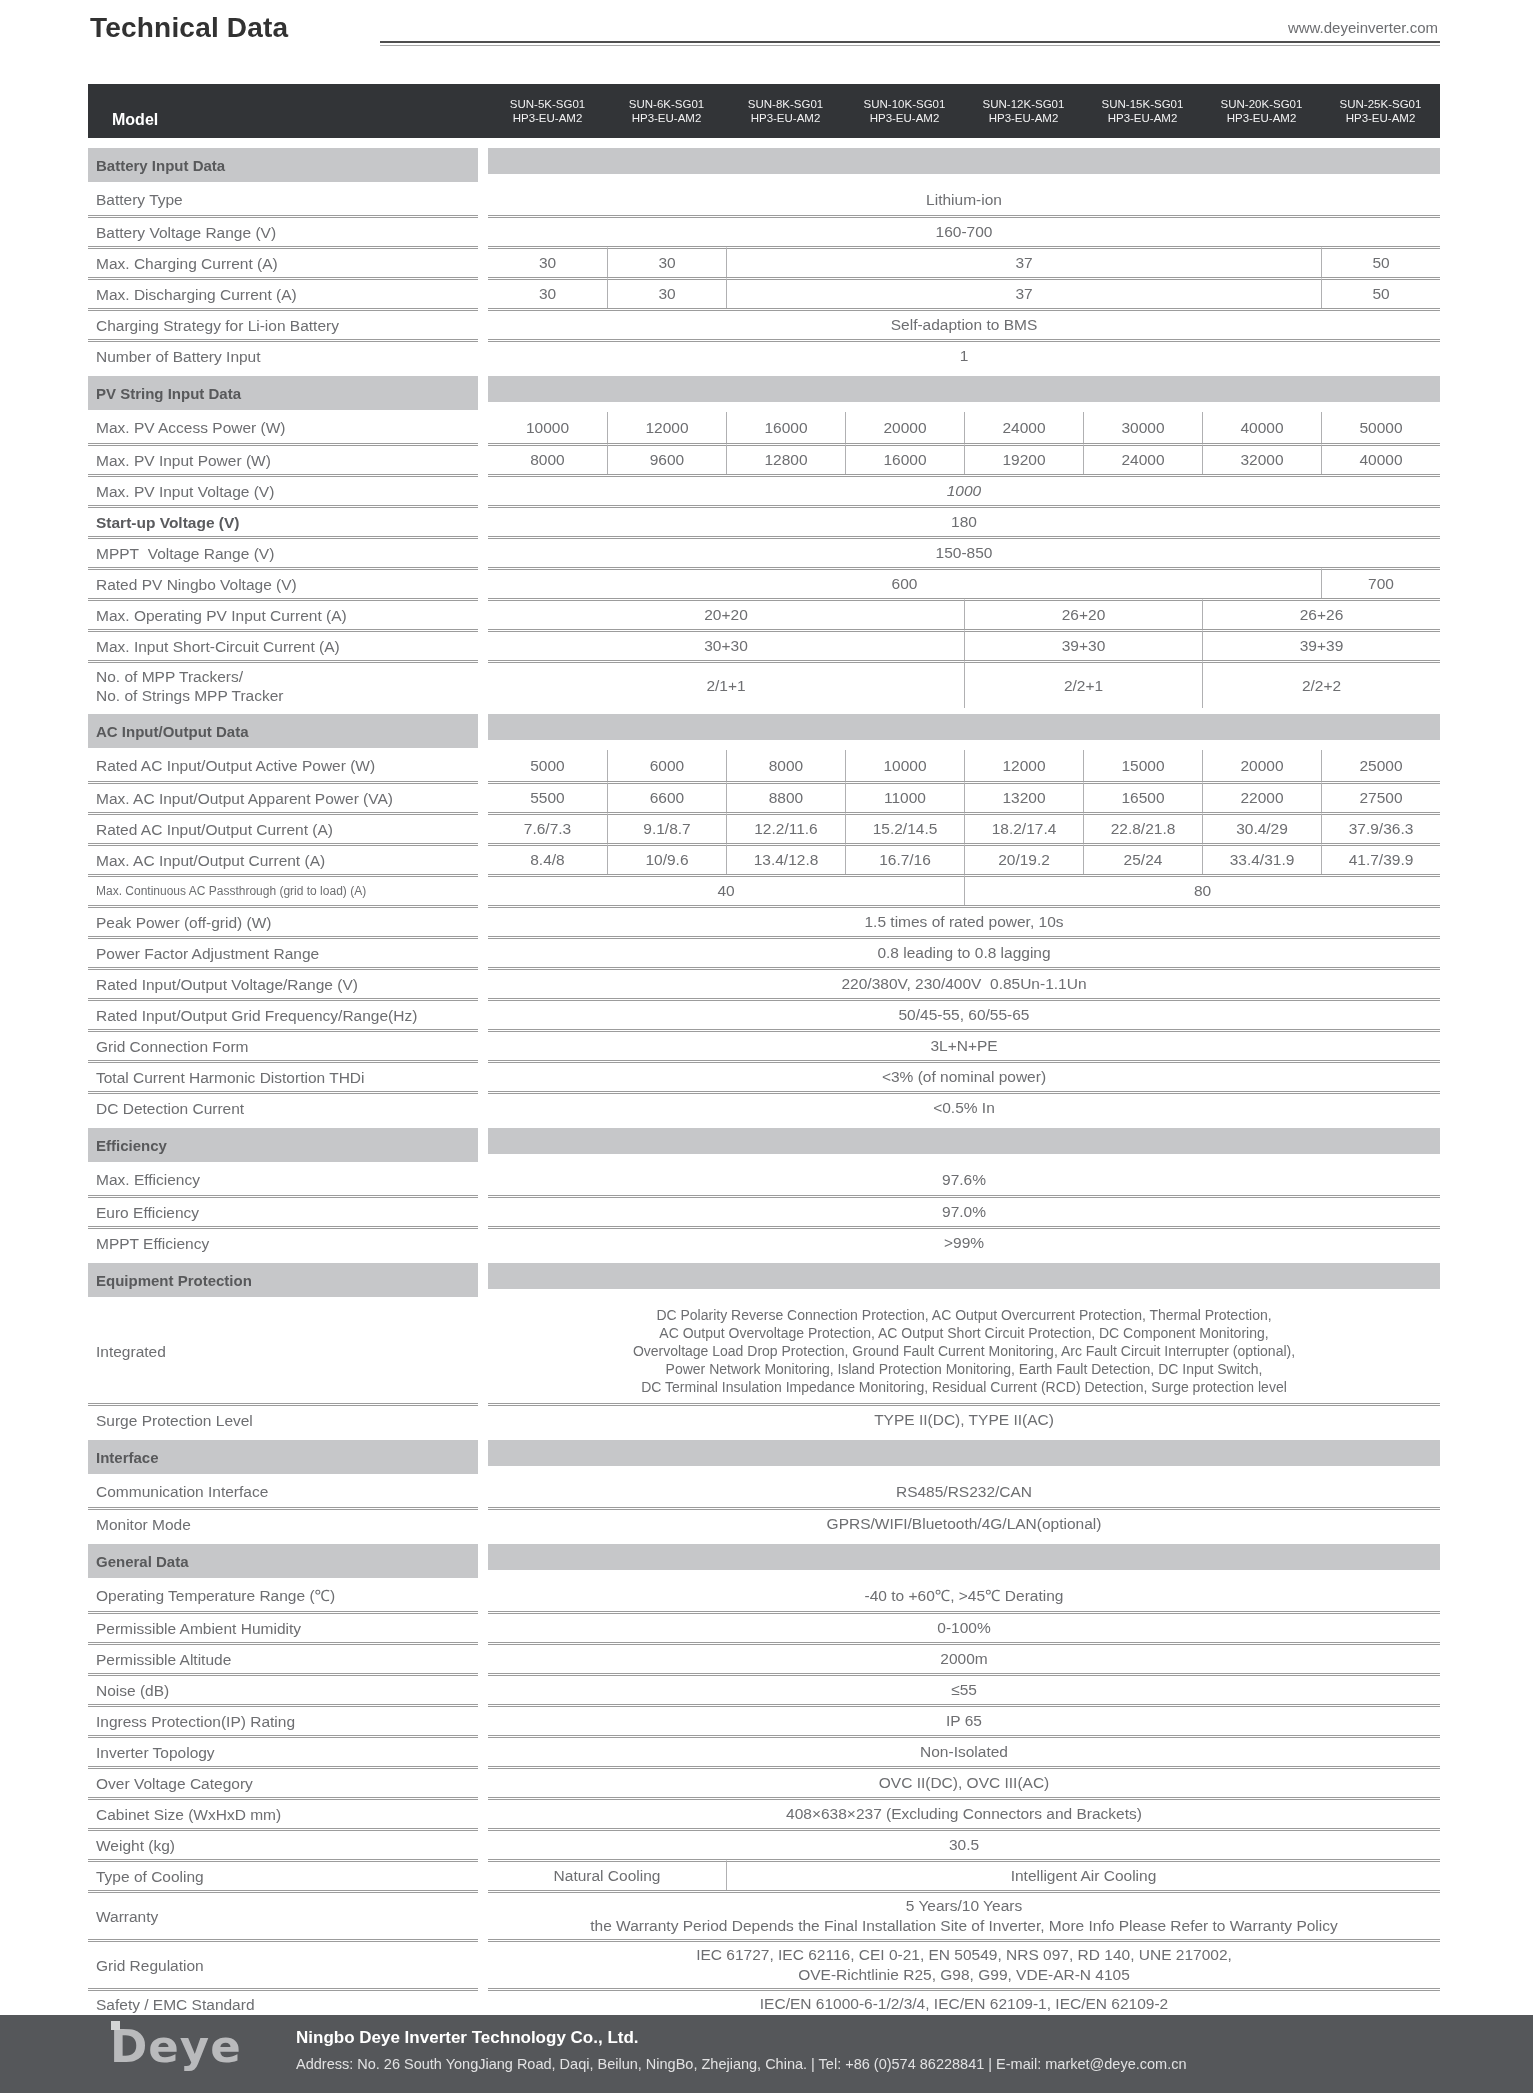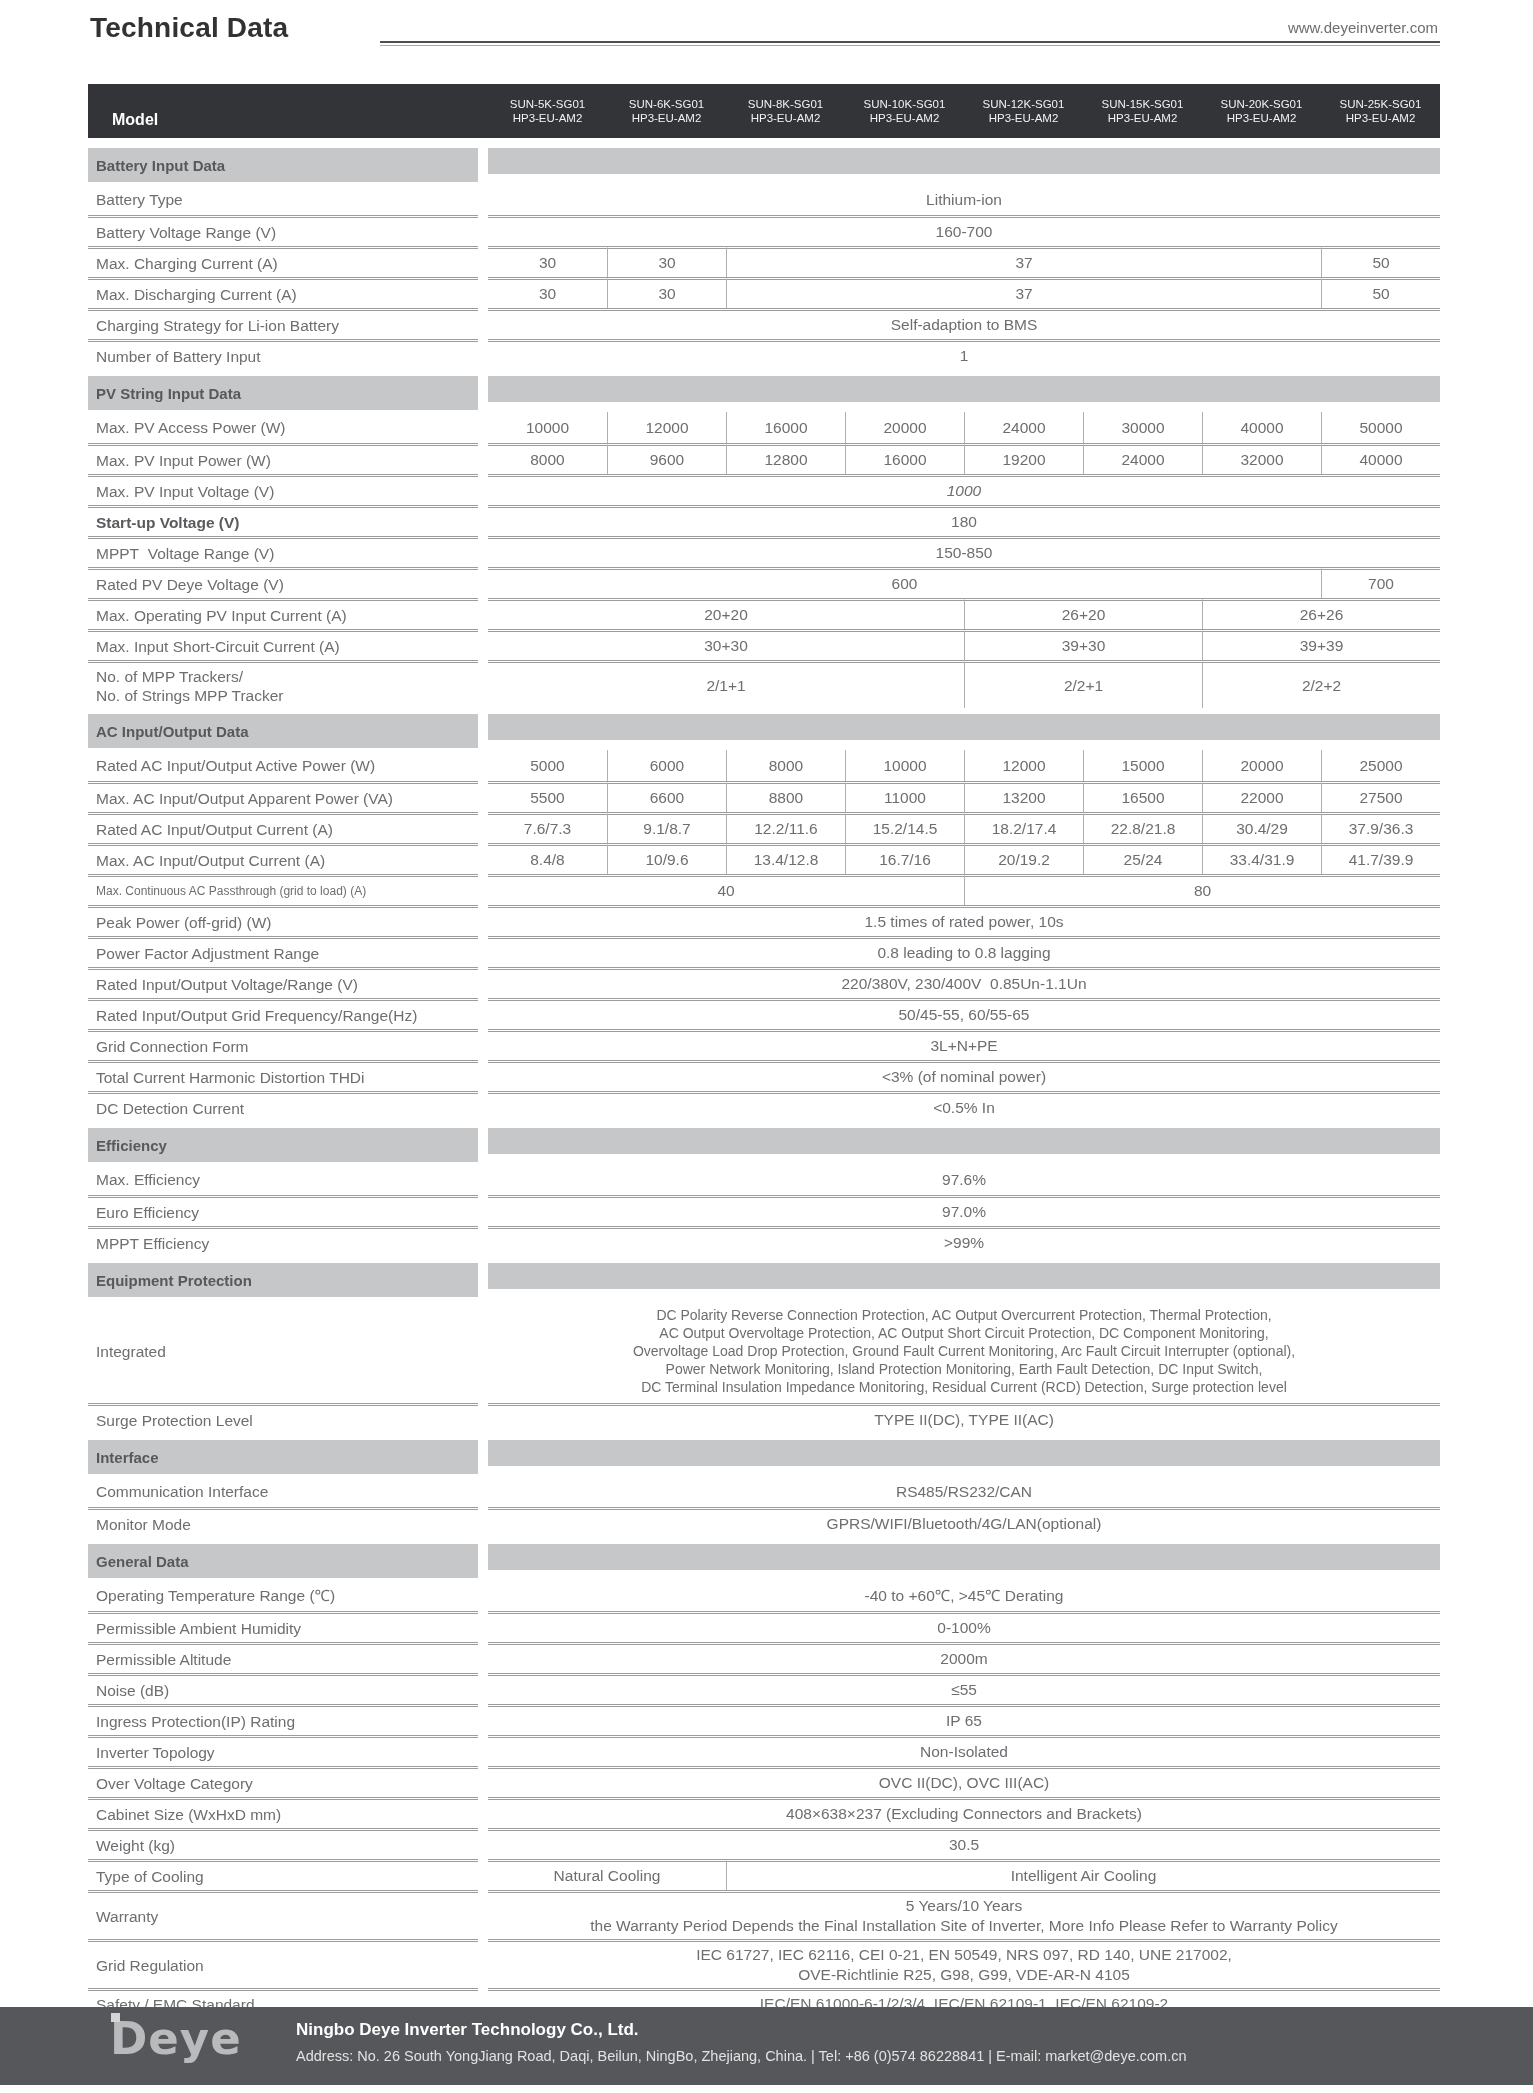--- a/index.html
+++ b/index.html
@@ -35,21 +35,21 @@
   .row:not(.first) .lbl,.row:not(.first) .val{border-top:3px double #9c9c9c;}
   .row.last .lbl,.row.last .val{border-bottom:3px double #9c9c9c;}
   .val + .val{border-left:1px solid #b0b0b2;}
   .row.emph .lbl{font-weight:bold;color:#5a5b5e;}
   .row.lblsmall .lbl{font-size:12px;}
   .row.smallval .val{font-size:14px;line-height:18px;padding:7px 6px;}
   .row.tall .lbl,.row.tall .val{min-height:48px;}
   .row.twoline .lbl,.row.twoline .val{min-height:44px;}
 
   
-  .footer{position:absolute;left:0;bottom:8px;width:1533px;height:78px;background:#55575a;}
+  .footer{position:absolute;left:0;bottom:0;width:1533px;height:78px;background:#55575a;}
   .logo{position:absolute;left:110px;top:9px;font-family:"DejaVu Sans",sans-serif;font-weight:bold;font-size:45px;line-height:1;color:#b9babc;letter-spacing:1px;}
   .logo-dot{position:absolute;left:1px;top:-3px;width:9px;height:9px;background:#d4d5d6;}
   .f-company{position:absolute;left:296px;top:13px;font-size:17px;font-weight:bold;color:#ffffff;}
   .f-address{position:absolute;left:296px;top:41px;font-size:14.5px;color:#e2e2e3;}
 </style>
 </head>
 <body>
 
 <div class="content">
   <div class="hdr">
@@ -172,21 +172,21 @@
         <div class="lbl">Start-up Voltage (V)</div>
         <div class="gap"></div>
         <div class="val" style="grid-column: span 8;">180</div>
       </div>
       <div class="trow row">
         <div class="lbl">MPPT&nbsp; Voltage Range (V)</div>
         <div class="gap"></div>
         <div class="val" style="grid-column: span 8;">150-850</div>
       </div>
       <div class="trow row">
-        <div class="lbl">Rated PV Deye Voltage (V)</div>
+        <div class="lbl">Rated PV Ningbo Voltage (V)</div>
         <div class="gap"></div>
         <div class="val" style="grid-column: span 7;">600</div>
         <div class="val" style="grid-column: span 1;">700</div>
       </div>
       <div class="trow row">
         <div class="lbl">Max. Operating PV Input Current (A)</div>
         <div class="gap"></div>
         <div class="val" style="grid-column: span 4;">20+20</div>
         <div class="val" style="grid-column: span 2;">26+20</div>
         <div class="val" style="grid-column: span 2;">26+26</div>

